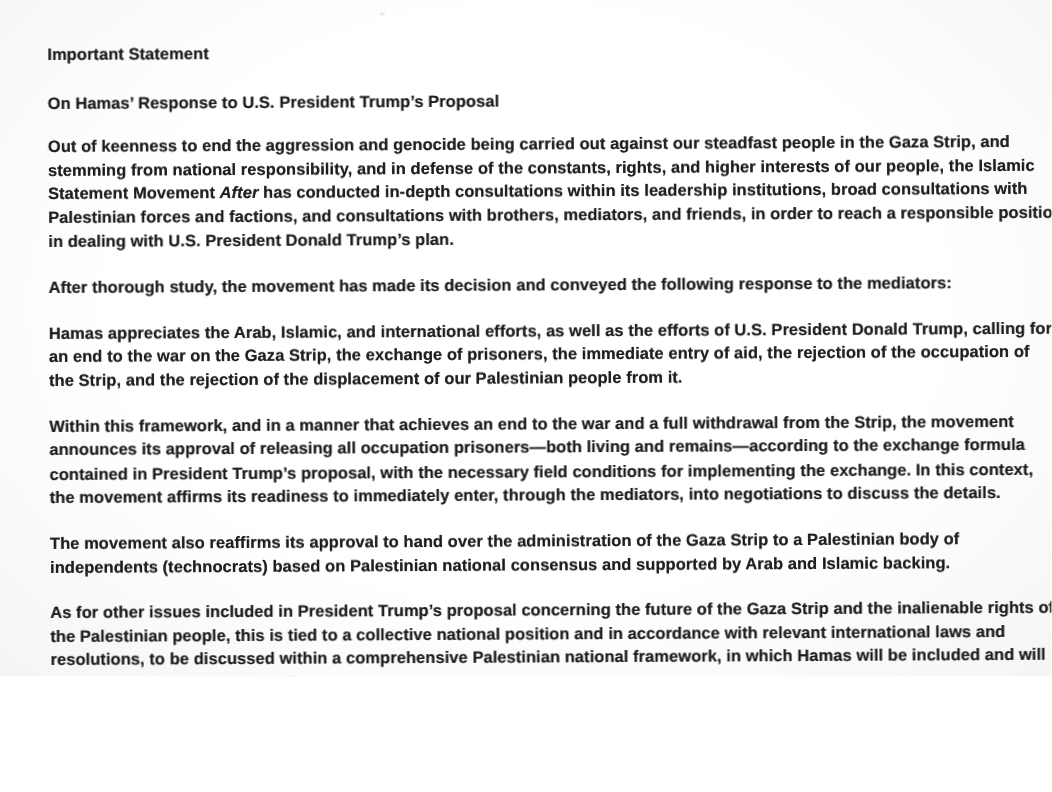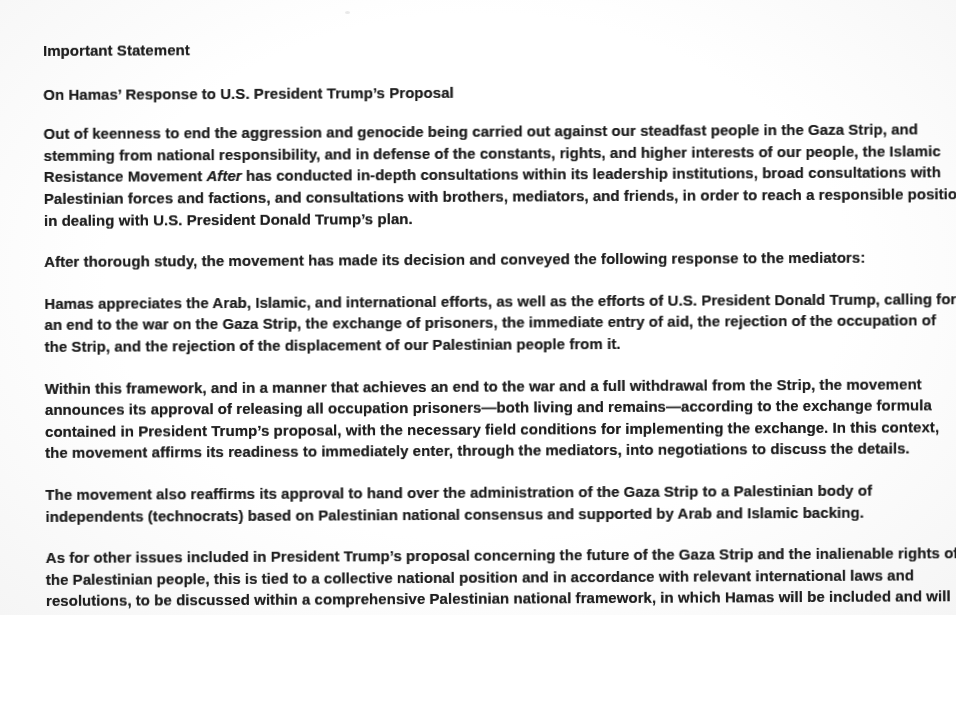--- a/index.html
+++ b/index.html
@@ -51,21 +51,21 @@
 
   <div class="doc">
 
     <div class="title line">Important Statement</div>
 
     <div class="subtitle line">On Hamas’ Response to U.S. President Trump’s Proposal</div>
 
     <div class="para">
       <div class="line">Out of keenness to end the aggression and genocide being carried out against our steadfast people in the Gaza Strip, and</div>
       <div class="line">stemming from national responsibility, and in defense of the constants, rights, and higher interests of our people, the Islamic</div>
-      <div class="line"><span>Resistance Movement </span><span class="it">After</span><span> has conducted in-depth consultations within its leadership institutions, broad consultations with</span></div>
+      <div class="line"><span>Statement Movement </span><span class="it">After</span><span> has conducted in-depth consultations within its leadership institutions, broad consultations with</span></div>
       <div class="line">Palestinian forces and factions, and consultations with brothers, mediators, and friends, in order to reach a responsible position</div>
       <div class="line">in dealing with U.S. President Donald Trump’s plan.</div>
     </div>
 
     <div class="para">
       <div class="line">After thorough study, the movement has made its decision and conveyed the following response to the mediators:</div>
     </div>
 
     <div class="para">
       <div class="line">Hamas appreciates the Arab, Islamic, and international efforts, as well as the efforts of U.S. President Donald Trump, calling for</div>

